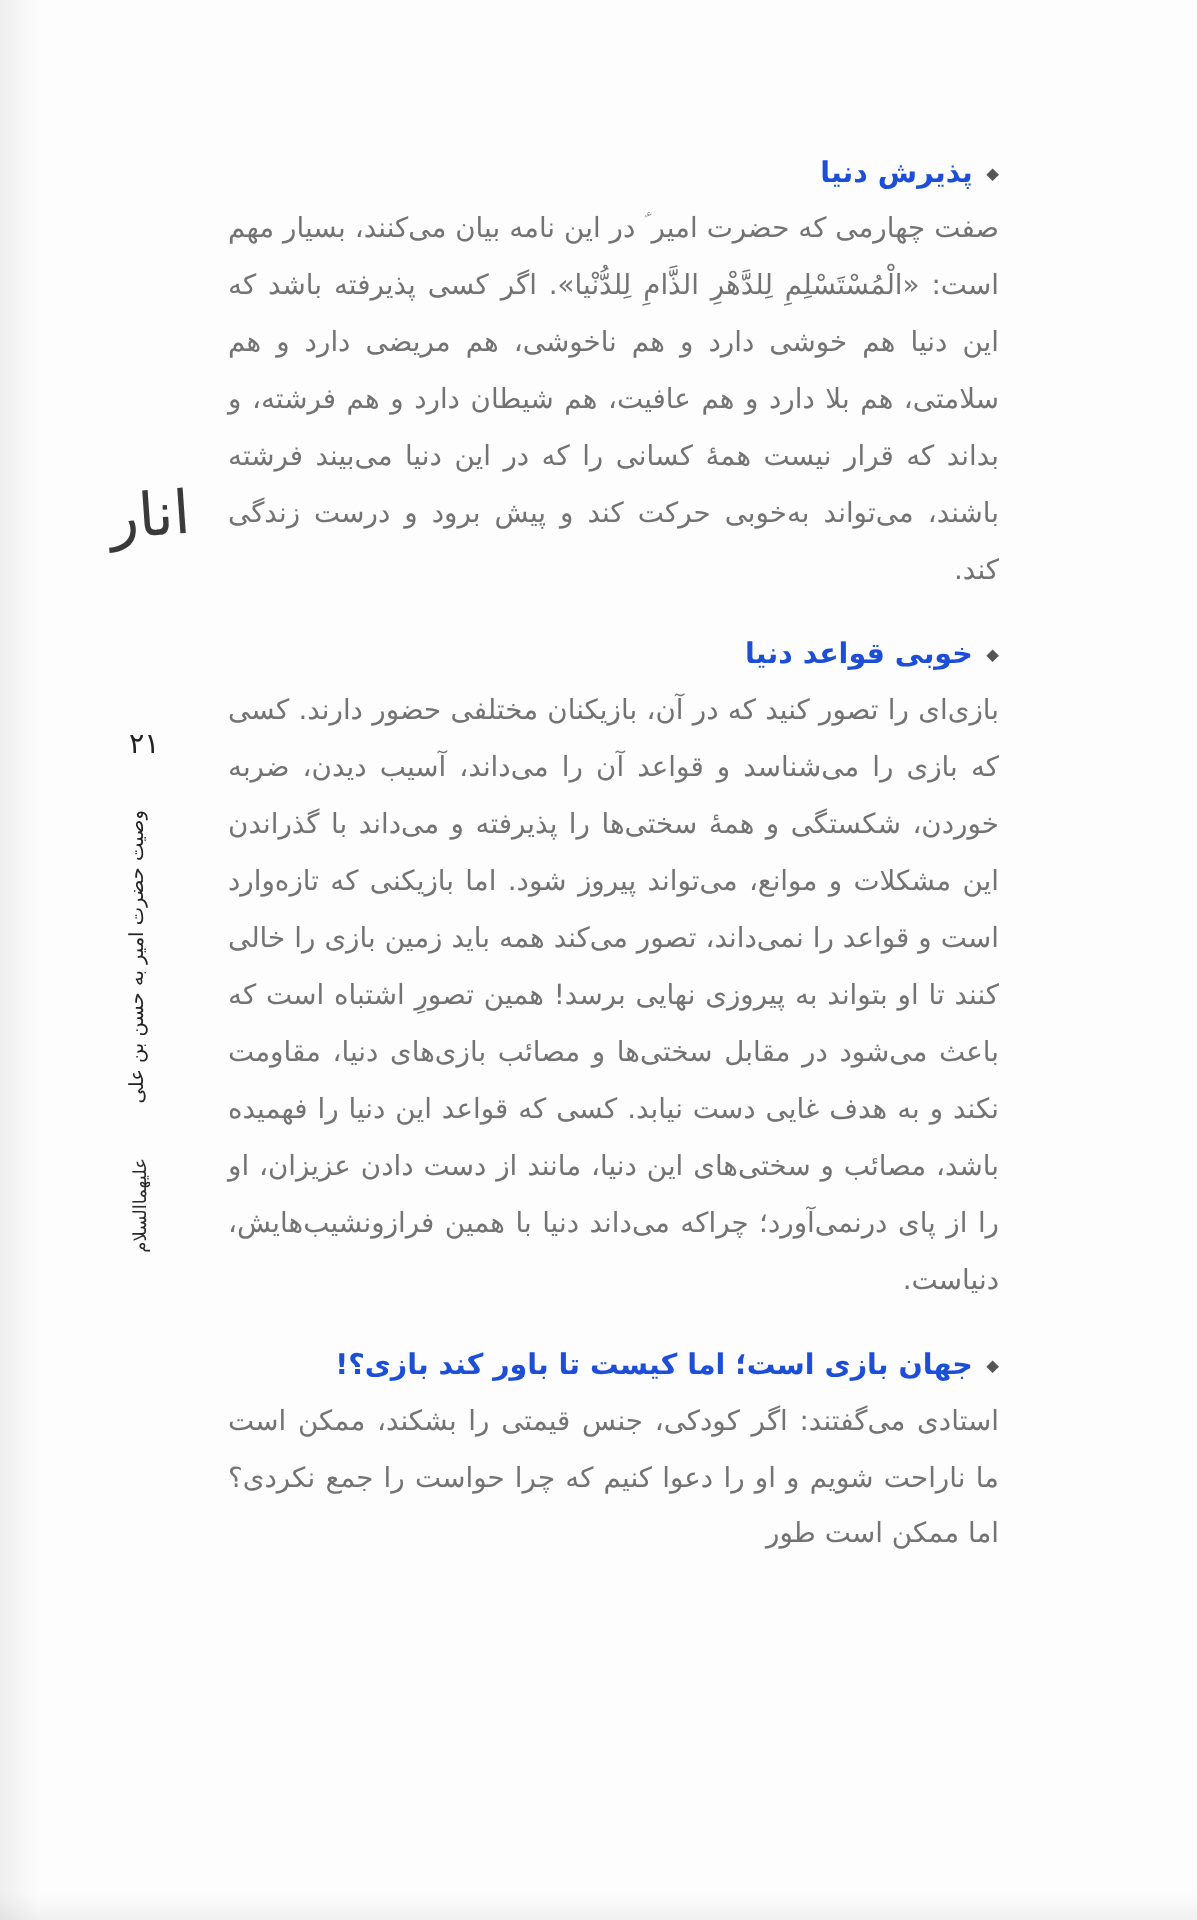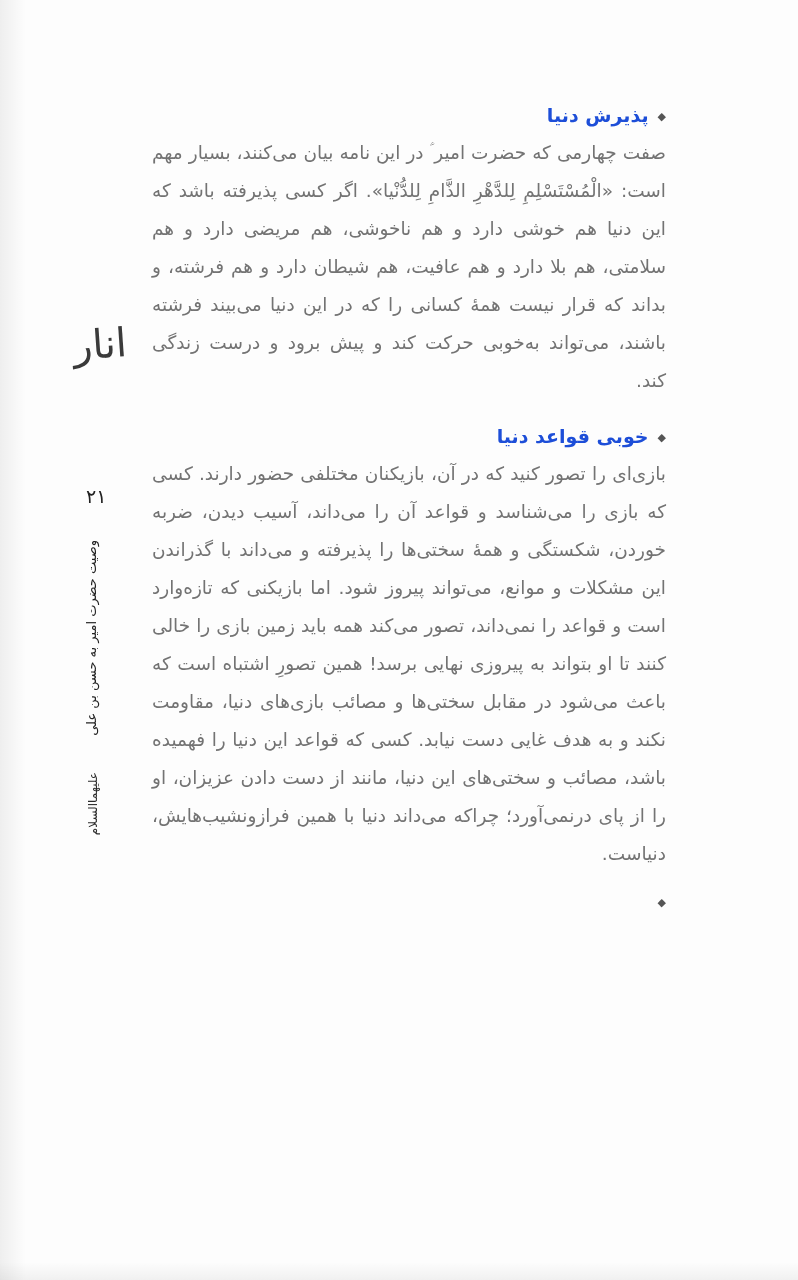--- a/index.html
+++ b/index.html
@@ -172,16 +172,18 @@
     <p class="body">صفت چهارمی که حضرت امیر ؑ در این نامه بیان می‌کنند، بسیار مهم است: «الْمُسْتَسْلِمِ لِلدَّهْرِ الذَّامِ لِلدُّنْیا». اگر کسی پذیرفته باشد که این دنیا هم خوشی دارد و هم ناخوشی، هم مریضی دارد و هم سلامتی، هم بلا دارد و هم عافیت، هم شیطان دارد و هم فرشته، و بداند که قرار نیست همهٔ کسانی را که در این دنیا می‌بیند فرشته باشند، می‌تواند به‌خوبی حرکت کند و پیش برود و درست زندگی کند.</p>
 
     <div class="heading spaced-top">
       <span class="diamond">◆</span>
       <span class="htext">خوبی قواعد دنیا</span>
     </div>
     <p class="body">بازی‌ای را تصور کنید که در آن، بازیکنان مختلفی حضور دارند. کسی که بازی را می‌شناسد و قواعد آن را می‌داند، آسیب دیدن، ضربه خوردن، شکستگی و همهٔ سختی‌ها را پذیرفته و می‌داند با گذراندن این مشکلات و موانع، می‌تواند پیروز شود. اما بازیکنی که تازه‌وارد است و قواعد را نمی‌داند، تصور می‌کند همه باید زمین بازی را خالی کنند تا او بتواند به پیروزی نهایی برسد! همین تصورِ اشتباه است که باعث می‌شود در مقابل سختی‌ها و مصائب بازی‌های دنیا، مقاومت نکند و به هدف غایی دست نیابد. کسی که قواعد این دنیا را فهمیده باشد، مصائب و سختی‌های این دنیا، مانند از دست دادن عزیزان، او را از پای درنمی‌آورد؛ چراکه می‌داند دنیا با همین فرازونشیب‌هایش، دنیاست.</p>
 
     <div class="heading spaced-top">
       <span class="diamond">◆</span>
+      <span class="htext">جهان بازی است؛ اما کیست تا باور کند بازی؟!</span>
     </div>
+    <p class="body">استادی می‌گفتند: اگر کودکی، جنس قیمتی را بشکند، ممکن است ما ناراحت شویم و او را دعوا کنیم که چرا حواست را جمع نکردی؟ اما ممکن است طور</p>
 
   </div>
 </div>
 
 </body></html>

